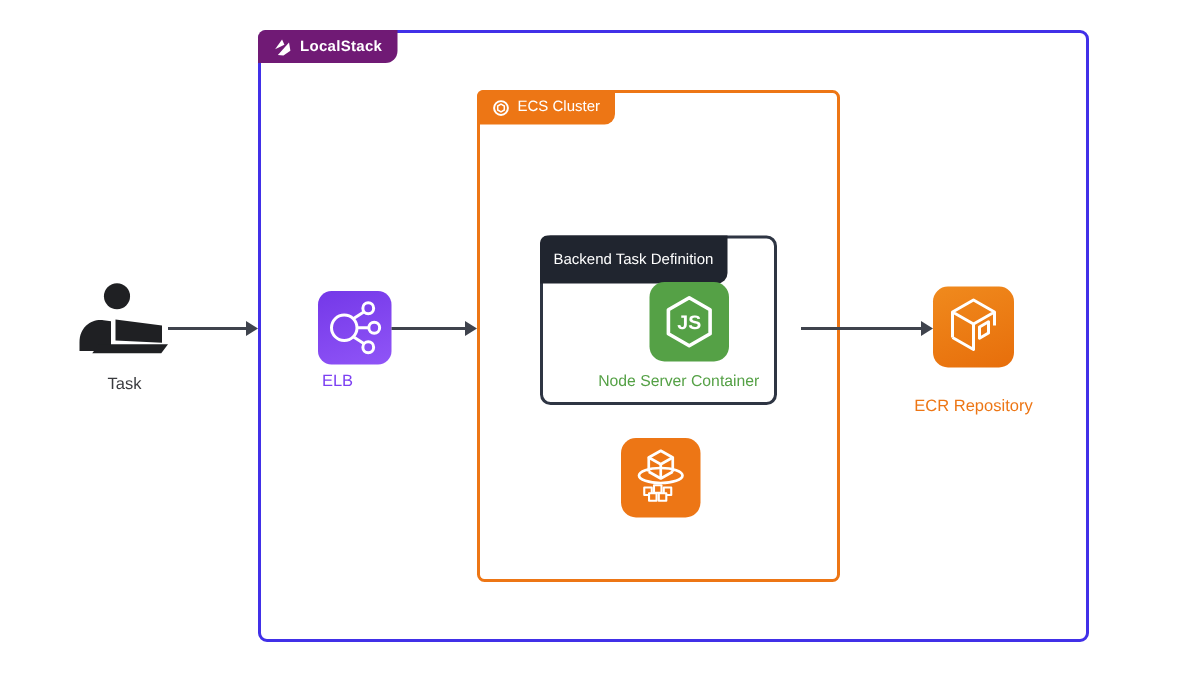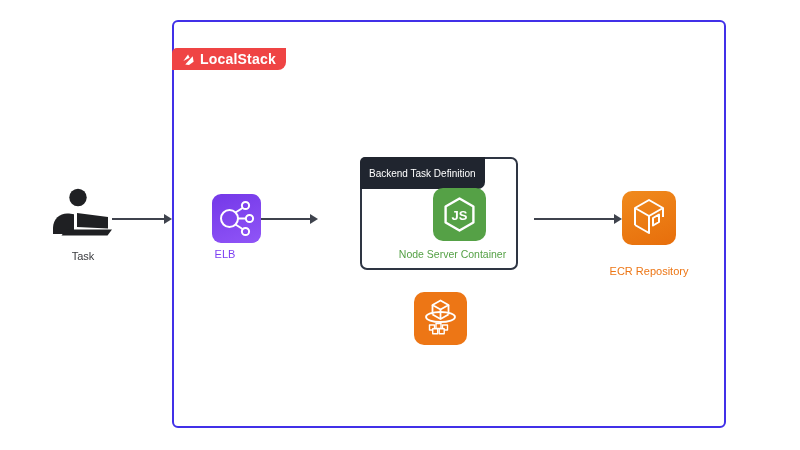--- a/index.html
+++ b/index.html
@@ -10,21 +10,21 @@
   .box{position:absolute;box-sizing:border-box;background:transparent;}
   .box-localstack{left:172px;top:20px;width:554px;height:408px;border:2px solid #4130E8;border-radius:6px;}
   .box-ecs{left:318px;top:60px;width:242px;height:328px;border:2px solid #ED7615;border-radius:5px;}
   .box-service{left:340px;top:110px;width:194px;height:254px;border:2px solid #2E3543;border-radius:7px;}
   .box-task{left:360px;top:157px;width:158px;height:113px;border:2px solid #2E3543;border-radius:7px;}
 
   .tab{
     position:absolute;left:-2px;top:-2px;height:22px;display:flex;align-items:center;gap:5px;
     padding:0 10px;color:#ffffff;white-space:nowrap;box-sizing:border-box;
   }
-  .tab-localstack{background:#ef4444;border-radius:5px 0 8px 0;font-size:14px;font-weight:700;letter-spacing:.2px;margin-top:28px;}
+  .tab-localstack{background:#701a75;border-radius:5px 0 8px 0;font-size:10px;font-weight:700;letter-spacing:.2px;}
   .tab-ecs{background:#ED7615;border-radius:4px 0 7px 0;font-size:10px;font-weight:400;height:23px;}
   .tab-service{background:#272D38;border-radius:5px 0 7px 0;font-size:10px;}
   .tab-task{background:#20252F;border-radius:5px 0 7px 0;font-size:10px;padding:16px 9px;}
 
   .icon-card{position:absolute;display:flex;align-items:center;justify-content:center;box-sizing:border-box;}
   .card-node{left:413px;top:188px;width:53px;height:53px;background:#55A146;border-radius:10px;margin-left:20px;}
   .card-ecs-service{left:414px;top:292px;width:53px;height:53px;background:#ED7615;border-radius:10px;}
   .card-elb{left:212px;top:194px;width:49px;height:49px;background:linear-gradient(160deg,#7438E8,#9055F7);border-radius:9px;}
   .card-ecr{left:622px;top:191px;width:54px;height:54px;background:linear-gradient(160deg,#F08A1D,#E76E0B);border-radius:10px;}
   .user-wrap{position:absolute;left:50px;top:188px;width:66px;height:52px;}
@@ -84,20 +84,29 @@
       <line x1="23.5" y1="30.5" x2="30.5" y2="35"></line>
     </svg>
   </div>
   <div class="caption cap-elb">ELB</div>
 
   <div class="arrow arr-2">
     <div class="shaft"></div>
     <div class="head"></div>
   </div>
 
+  <div class="box box-ecs">
+    <div class="tab tab-ecs">
+      <svg width="12" height="12" viewBox="0 0 12 12" fill="none" stroke="#ffffff">
+        <circle cx="6" cy="6" r="4.6" stroke-width="1.3"></circle>
+        <polygon points="6,3.4 8.2,4.7 8.2,7.3 6,8.6 3.8,7.3 3.8,4.7" stroke-width="1"></polygon>
+      </svg>
+      <span>ECS Cluster</span>
+    </div>
+  </div>
 
 
   <div class="box box-task">
     <div class="tab tab-task">
       <span>Backend Task Definition</span>
     </div>
   </div>
 
   <div class="icon-card card-node">
     <svg width="53" height="53" viewBox="0 0 53 53">

